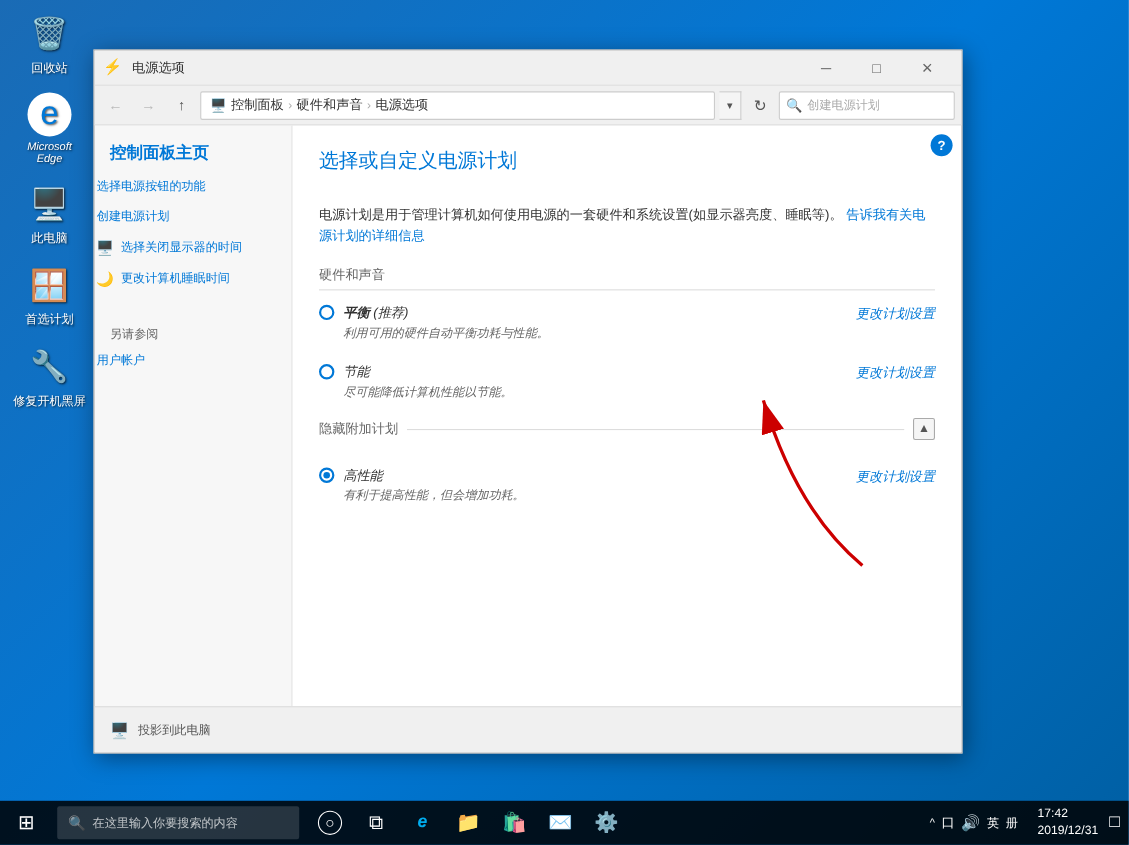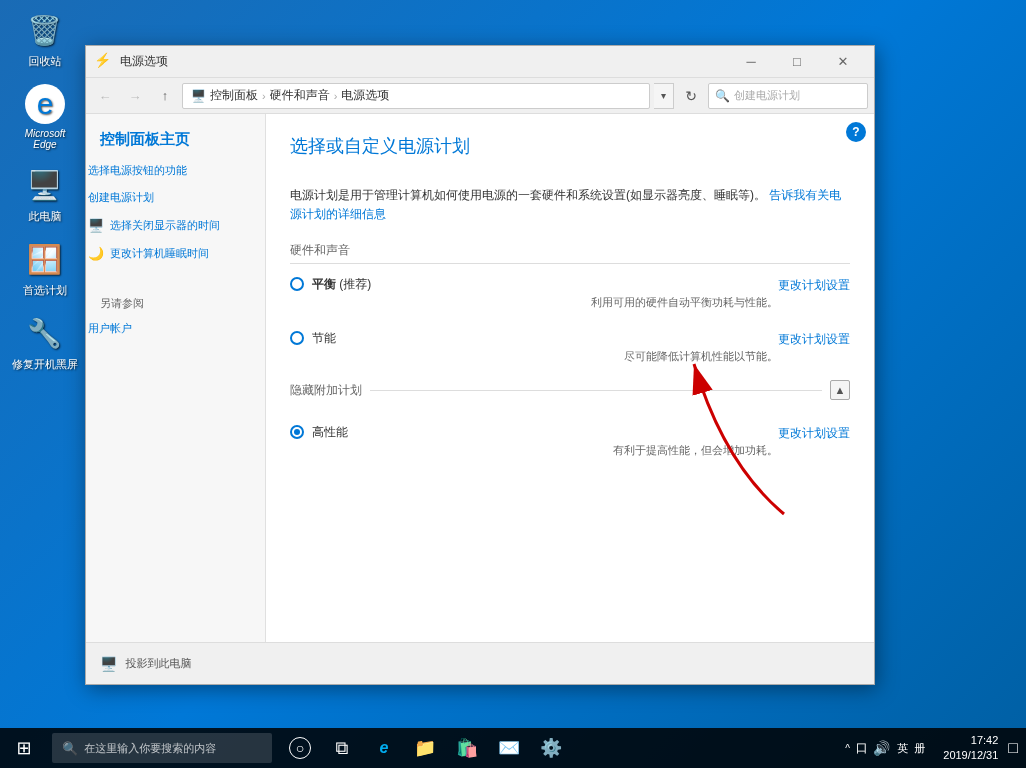--- a/index.html
+++ b/index.html
@@ -112,21 +112,21 @@
       color: white;
       font-size: 11px;
     }
     .taskbar-tray {
       display: flex;
       align-items: center;
       gap: 6px;
       padding: 0 8px;
     }
     .taskbar-clock {
-      text-align: right;
+      text-align: left;
       font-size: 11px;
       color: white;
       line-height: 1.4;
       padding: 0 6px;
       cursor: pointer;
     }
 
     
     .window {
       position: absolute;
@@ -336,20 +336,21 @@
       margin-top: 18px;
       margin-bottom: 8px;
       padding-bottom: 4px;
       border-bottom: 1px solid #ddd;
     }
     .plan-item {
       display: flex;
       align-items: flex-start;
       margin-bottom: 12px;
       padding: 4px 0;
+      font-style: italic;
     }
     .plan-radio {
       width: 14px;
       height: 14px;
       border-radius: 50%;
       border: 2px solid #0078d7;
       margin-top: 1px;
       margin-right: 8px;
       flex-shrink: 0;
       position: relative;
@@ -371,21 +372,20 @@
     }
     .plan-name {
       font-size: 12px;
       color: #333;
       font-weight: normal;
     }
     .plan-desc {
       font-size: 11px;
       color: #666;
       margin-top: 2px;
-      text-align: right;
     }
     .plan-change-link {
       color: #0078d7;
       font-size: 12px;
       cursor: pointer;
       white-space: nowrap;
       margin-left: auto;
       align-self: flex-start;
       margin-top: 1px;
     }

